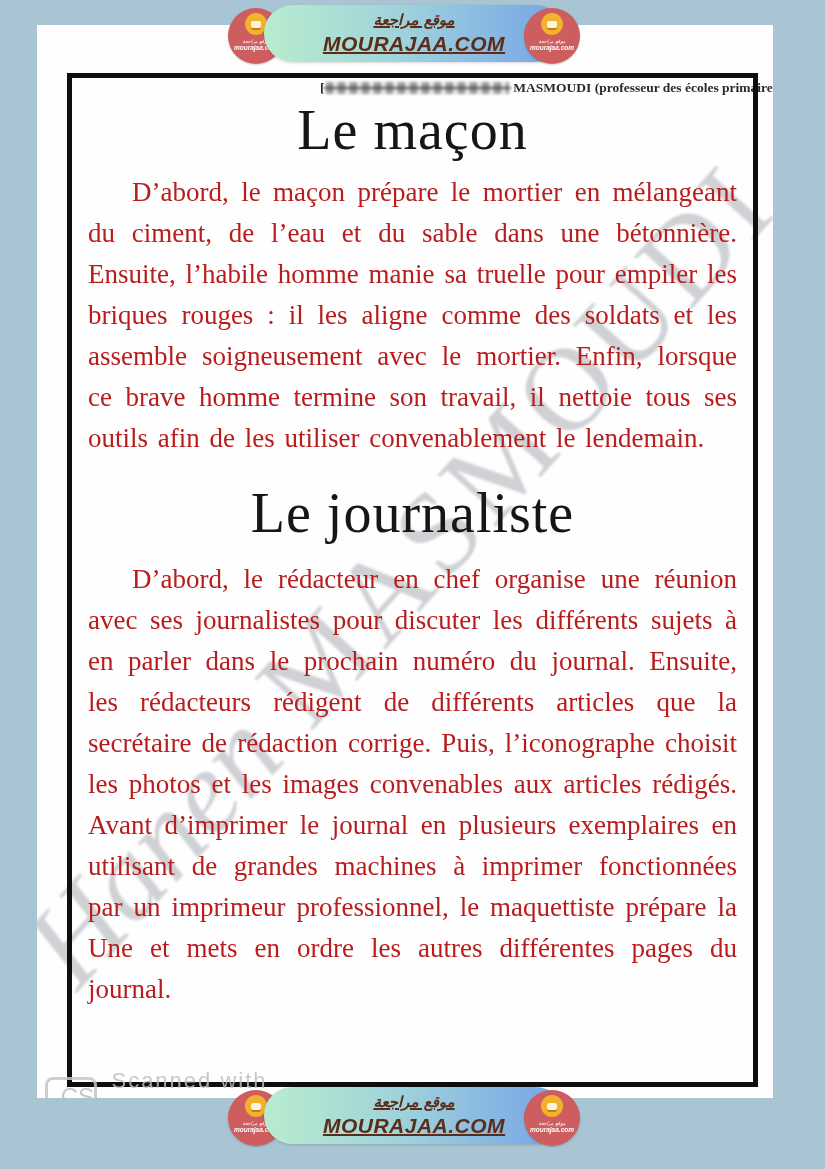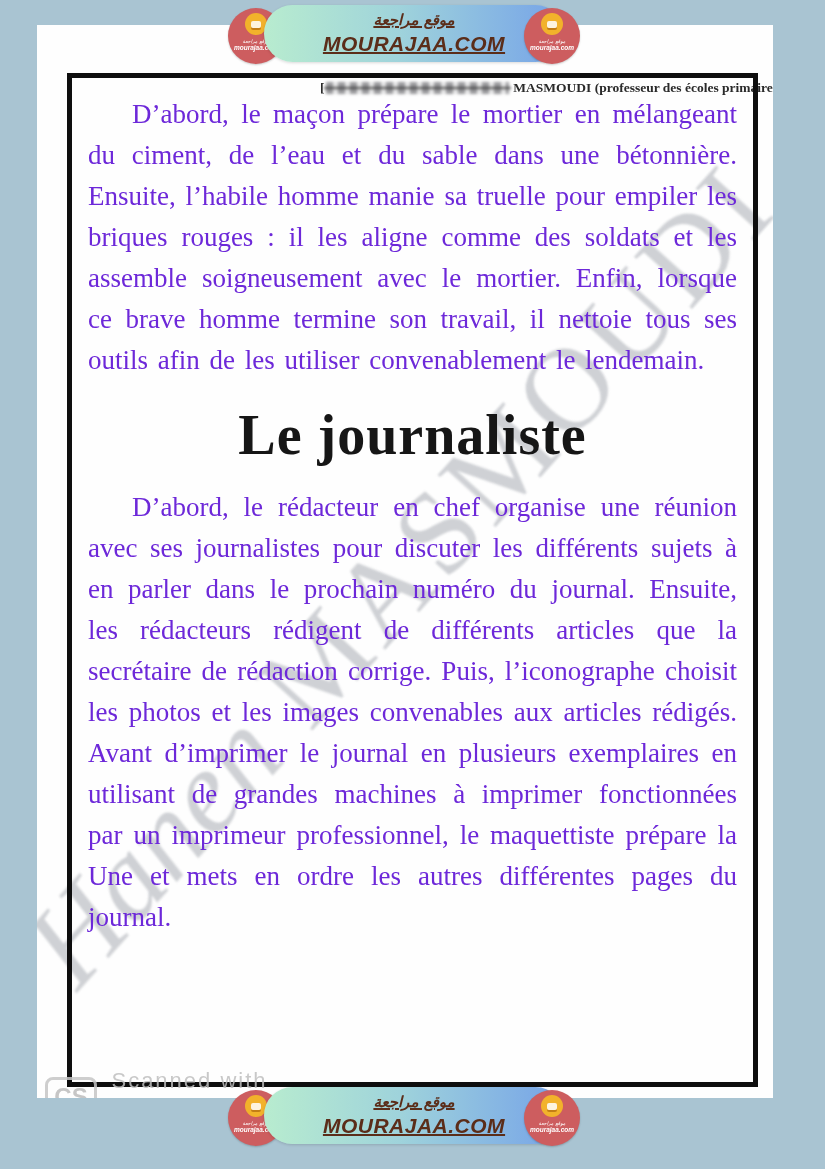--- a/index.html
+++ b/index.html
@@ -26,26 +26,26 @@
     padding:6px 14px 0 14px;
   }
   .doc-title{
     margin:14px 0 10px 0;
     text-align:center;
     font-size:56px;
     font-weight:normal;
     color:#161616;
     letter-spacing:1px;
   }
-  .doc-title.second{margin-top:22px;margin-bottom:20px;font-weight:bold;}
+  .doc-title.second{margin-top:22px;margin-bottom:14px;}
   .doc-par{
     margin:10px 2px 0 2px;
     font-size:27px;
     line-height:41px;
-    color:#6d28d9;
+    color:#b91c1c;
     text-align:justify;
     text-indent:44px;
     word-spacing:3px;
   }
   
   .watermark{
     position:absolute;left:363px;top:550px;
     transform:translate(-50%,-50%) rotate(-48deg);
     transform-origin:center;
     white-space:nowrap;
@@ -78,22 +78,22 @@
   }
   .smudge::after{
     content:"";position:absolute;left:-2px;right:-2px;top:5px;height:2px;
     background:rgba(40,40,40,.8);
   }
   
   .scan-mark{position:absolute;left:45px;top:1068px;z-index:3;color:#bfbfbf;
     font-family:"Liberation Sans",sans-serif;}
   .cs-box{
     display:inline-block;width:46px;height:34px;line-height:34px;
-    border:3px solid #c6c6c6;border-radius:8px;text-align:center;
-    font-weight:bold;font-size:24px;color:#bdbdbd;vertical-align:middle;
+    border:3px solid #c6c6c6;border-radius:8px;text-align:right;
+    font-weight:normal;font-size:24px;color:#bdbdbd;vertical-align:middle;
     opacity:.85;
   }
   .scan-lines{display:inline-block;vertical-align:middle;margin-left:10px;}
   .scan-line1{font-size:22px;letter-spacing:2px;opacity:.85;}
   .scan-line2{font-size:23px;font-weight:bold;letter-spacing:1px;opacity:.85;margin-top:4px;}
   
   .footer-band{
     position:absolute;left:0;top:1098px;width:825px;height:71px;
     background:#a9c4d2;z-index:4;
   }
@@ -160,20 +160,21 @@
       <span class="wm-first">Hanen</span><span class="wm-last">MASMOUDI</span>
     </div>
 
     <div class="caption">
       <span>[</span>
       <span class="smudge"></span>
       <span>MASMOUDI (professeur des écoles primaires)]</span>
     </div>
 
     <div class="frame">
+      <h1 class="doc-title">Le maçon</h1>
       <p class="doc-par">D’abord, le maçon prépare le mortier en mélangeant du ciment, de l’eau et du sable dans une bétonnière. Ensuite, l’habile homme manie sa truelle pour empiler les briques rouges : il les aligne comme des soldats et les assemble soigneusement avec le mortier. Enfin, lorsque ce brave homme termine son travail, il nettoie tous ses outils afin de les utiliser convenablement le lendemain.</p>
       <h1 class="doc-title second">Le journaliste</h1>
       <p class="doc-par">D’abord, le rédacteur en chef organise une réunion avec ses journalistes pour discuter les différents sujets à en parler dans le prochain numéro du journal. Ensuite, les rédacteurs rédigent de différents articles que la secrétaire de rédaction corrige. Puis, l’iconographe choisit les photos et les images convenables aux articles rédigés. Avant d’imprimer le journal en plusieurs exemplaires en utilisant de grandes machines à imprimer fonctionnées par un imprimeur professionnel, le maquettiste prépare la Une et mets en ordre les autres différentes pages du journal.</p>
     </div>
   </div>
 
   <div class="scan-mark">
     <span class="cs-box">CS</span>
     <span class="scan-lines">
       <div class="scan-line1">Scanned with</div>

